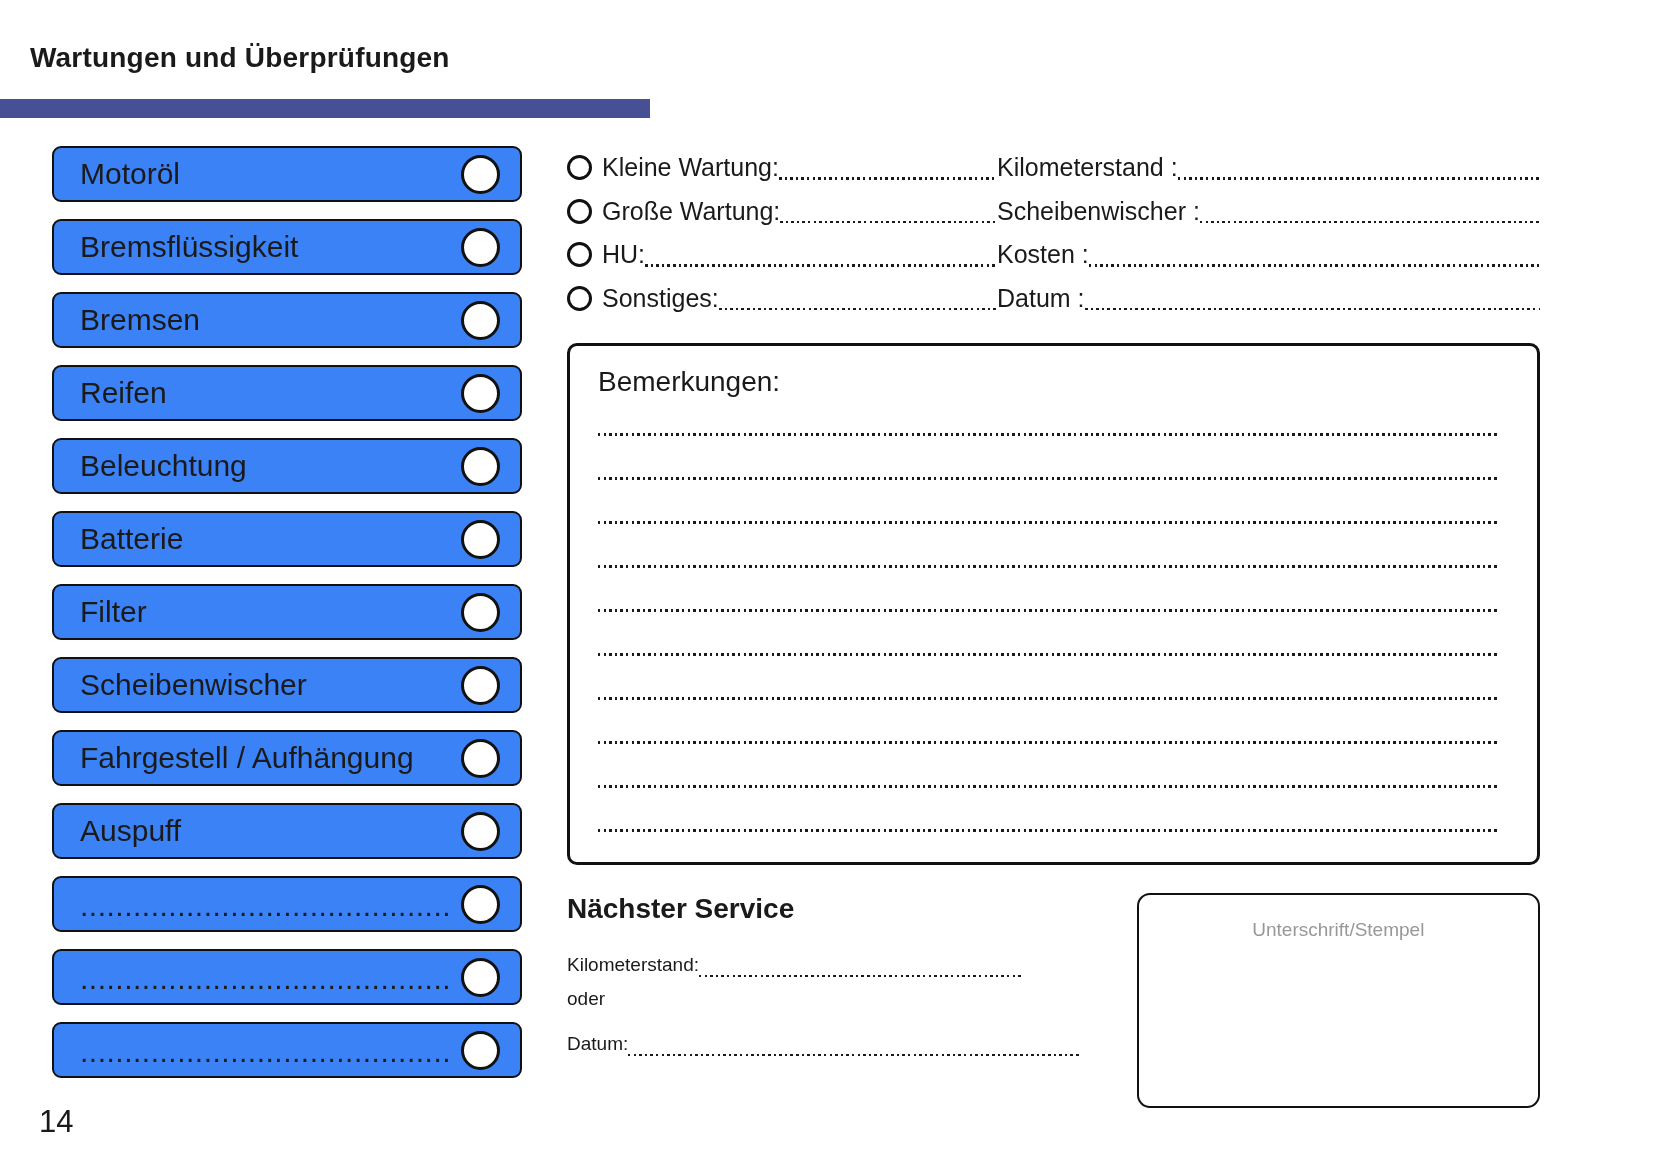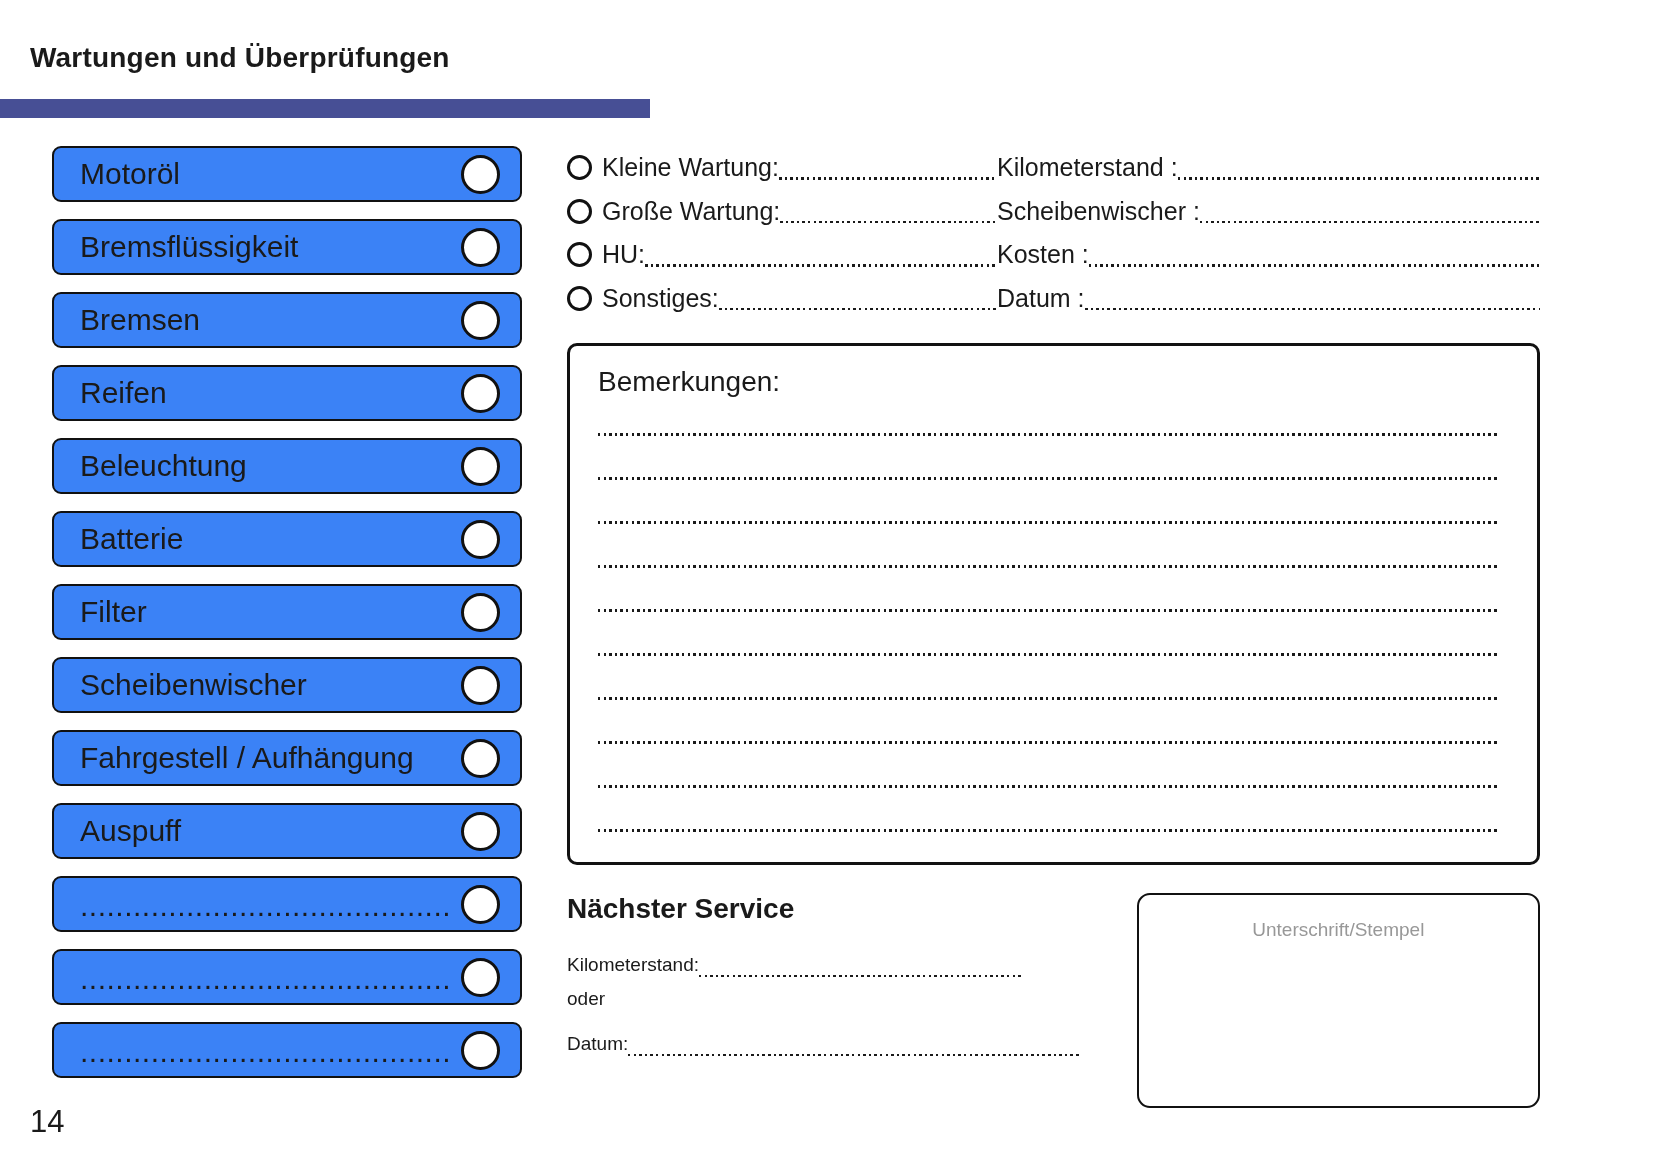--- a/index.html
+++ b/index.html
@@ -120,21 +120,21 @@
     width: 417px; height: 215px;
     border: 2.5px solid #111; border-radius: 13px;
     background: #fff;
     text-align: center;
     padding-top: 24px;
   }
   .signature-label { font-size: 19px; color: #989898; }
 
   
   .page-number {
-    position: absolute; left: 30px; top: 1104px;
+    position: absolute; left: 39px; top: 1104px;
     font-size: 31px;
   }
 </style>
 </head>
 <body>
 
 <h1 class="page-title">Wartungen und Überprüfungen</h1>
 <div class="accent-bar" style="background-color: rgb(71, 79, 149);"></div>
 
 <div class="checklist">

